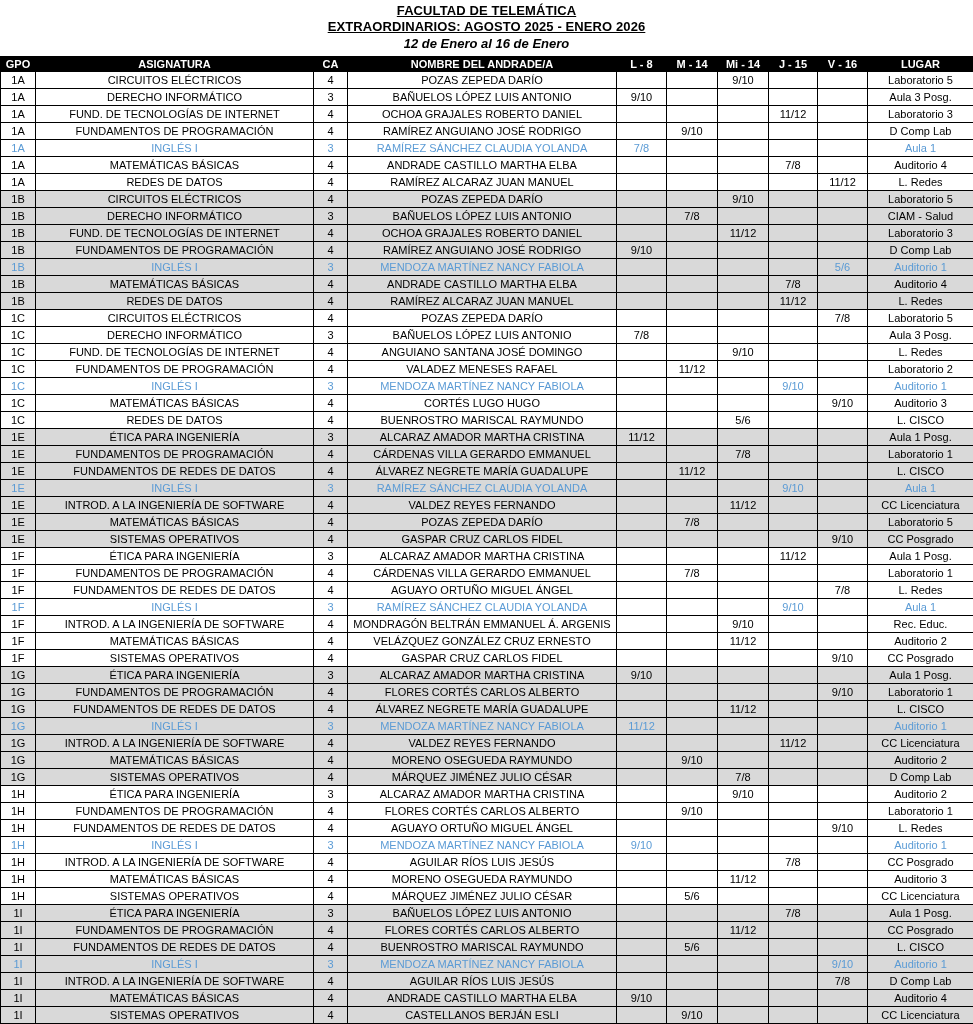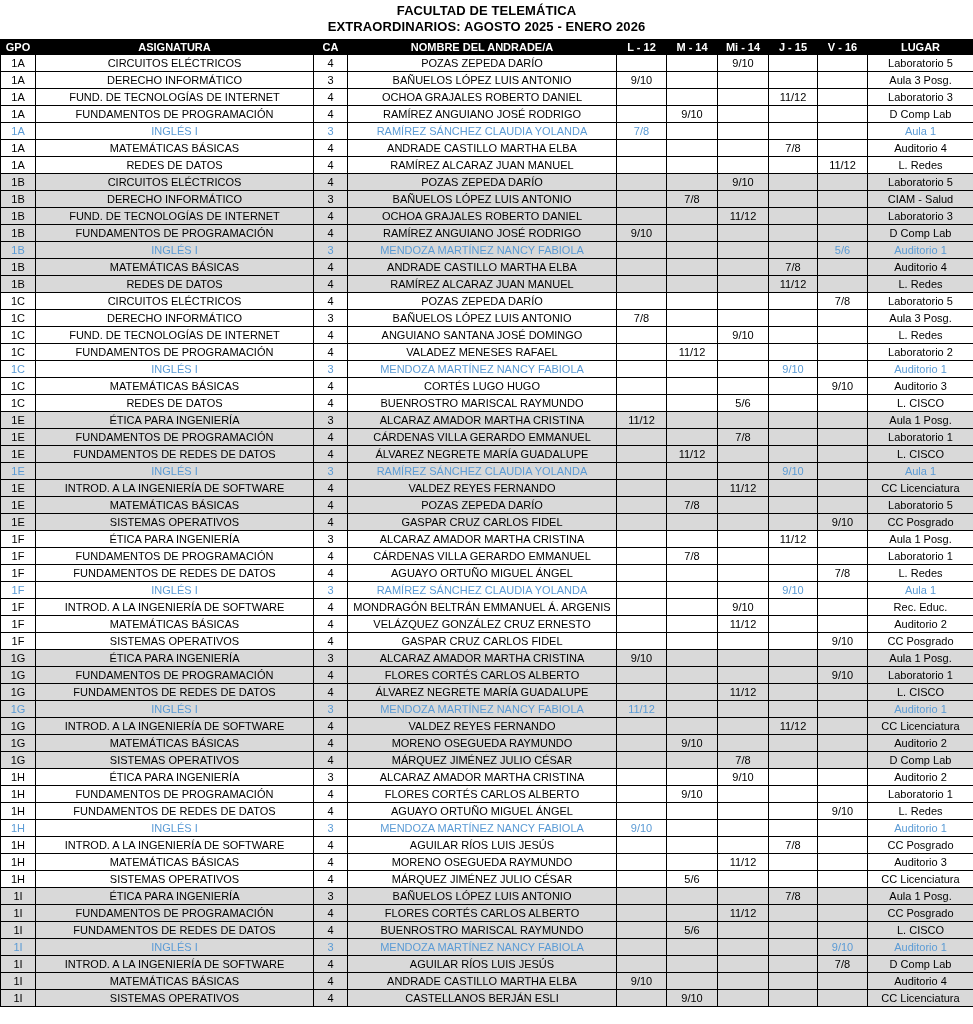--- a/index.html
+++ b/index.html
@@ -8,20 +8,21 @@
     background: #ffffff;
     width: 973px;
     font-family: "Liberation Sans", sans-serif;
     color: #000;
   }
   .page { width: 973px; }
   .title-block { text-align: center; padding-top: 3px; }
   .title-line1, .title-line2 {
     font-size: 13px; font-weight: bold; line-height: 16px;
     letter-spacing: 0.1px;
+    text-decoration: underline;
   }
   .title-line3 {
     font-size: 13px; font-weight: bold; font-style: italic; line-height: 17px;
   }
   table.schedule {
     width: 973px;
     border-collapse: collapse;
     table-layout: fixed;
     margin-top: 4px;
     font-size: 11px;
@@ -46,20 +47,21 @@
   table.schedule tbody tr.accent td { color: #5b9bd5; }
   td.c-asig, td.c-prof { text-align: left; padding-left: 4px; }
 </style>
 </head>
 <body>
 
 <div class="page">
   <div class="title-block">
     <div class="title-line1">FACULTAD DE TELEMÁTICA</div>
     <div class="title-line2">EXTRAORDINARIOS: AGOSTO 2025 - ENERO 2026</div>
+    <div class="title-line3">12 de Enero al 16 de Enero</div>
   </div>
 
   <table class="schedule">
     <colgroup>
       <col style="width:35px">
         <col style="width:278px">
         <col style="width:34px">
         <col style="width:269px">
       <col style="width:50px">
         <col style="width:51px">
@@ -67,21 +69,21 @@
         <col style="width:49px">
       <col style="width:50px">
         <col style="width:106px">
     </colgroup>
     <thead>
       <tr>
         <th>GPO</th>
         <th>ASIGNATURA</th>
         <th>CA</th>
         <th>NOMBRE DEL ANDRADE/A</th>
-        <th>L - 12</th>
+        <th>L - 8</th>
         <th>M - 14</th>
         <th>Mi - 14</th>
         <th>J - 15</th>
         <th>V - 16</th>
         <th>LUGAR</th>
       </tr>
     </thead>
     <tbody>
         <tr>
           <td class="c-gpo">1A</td>

